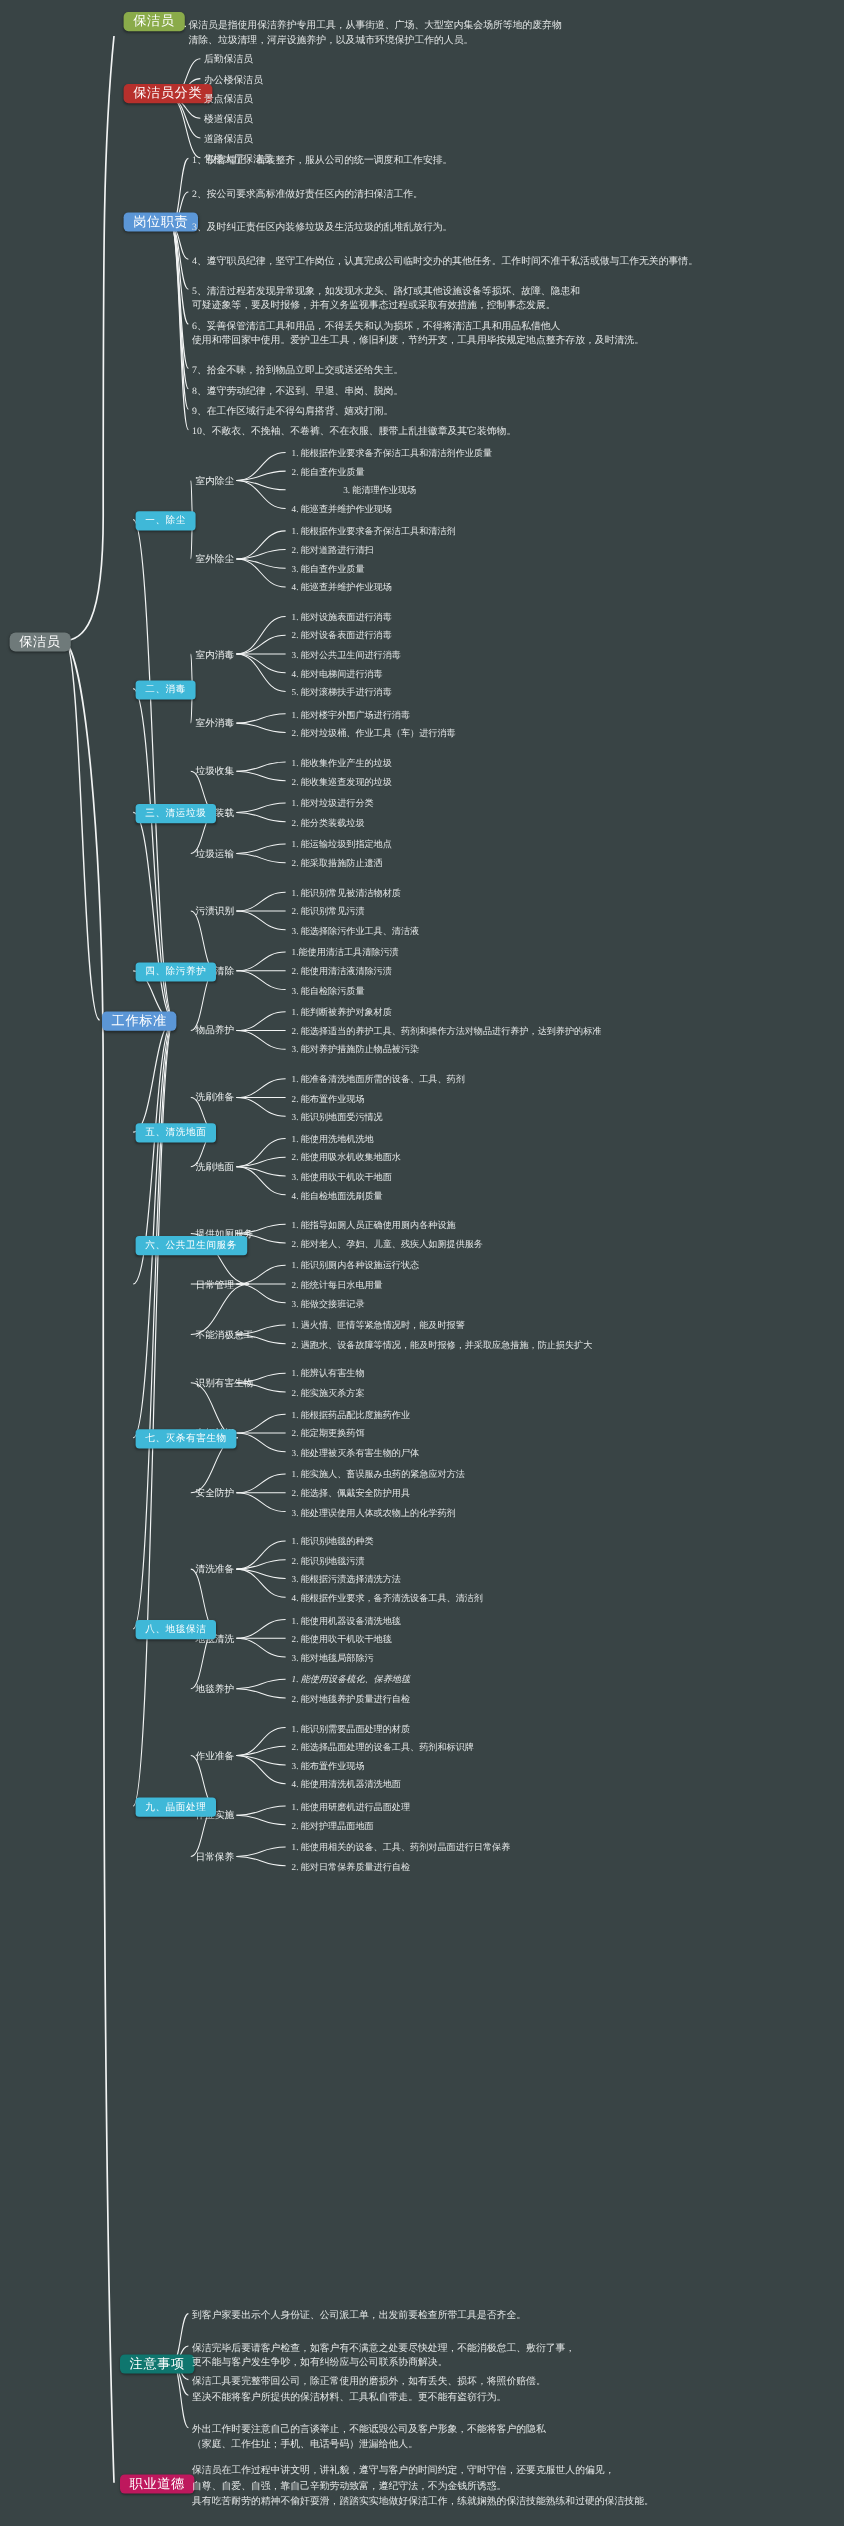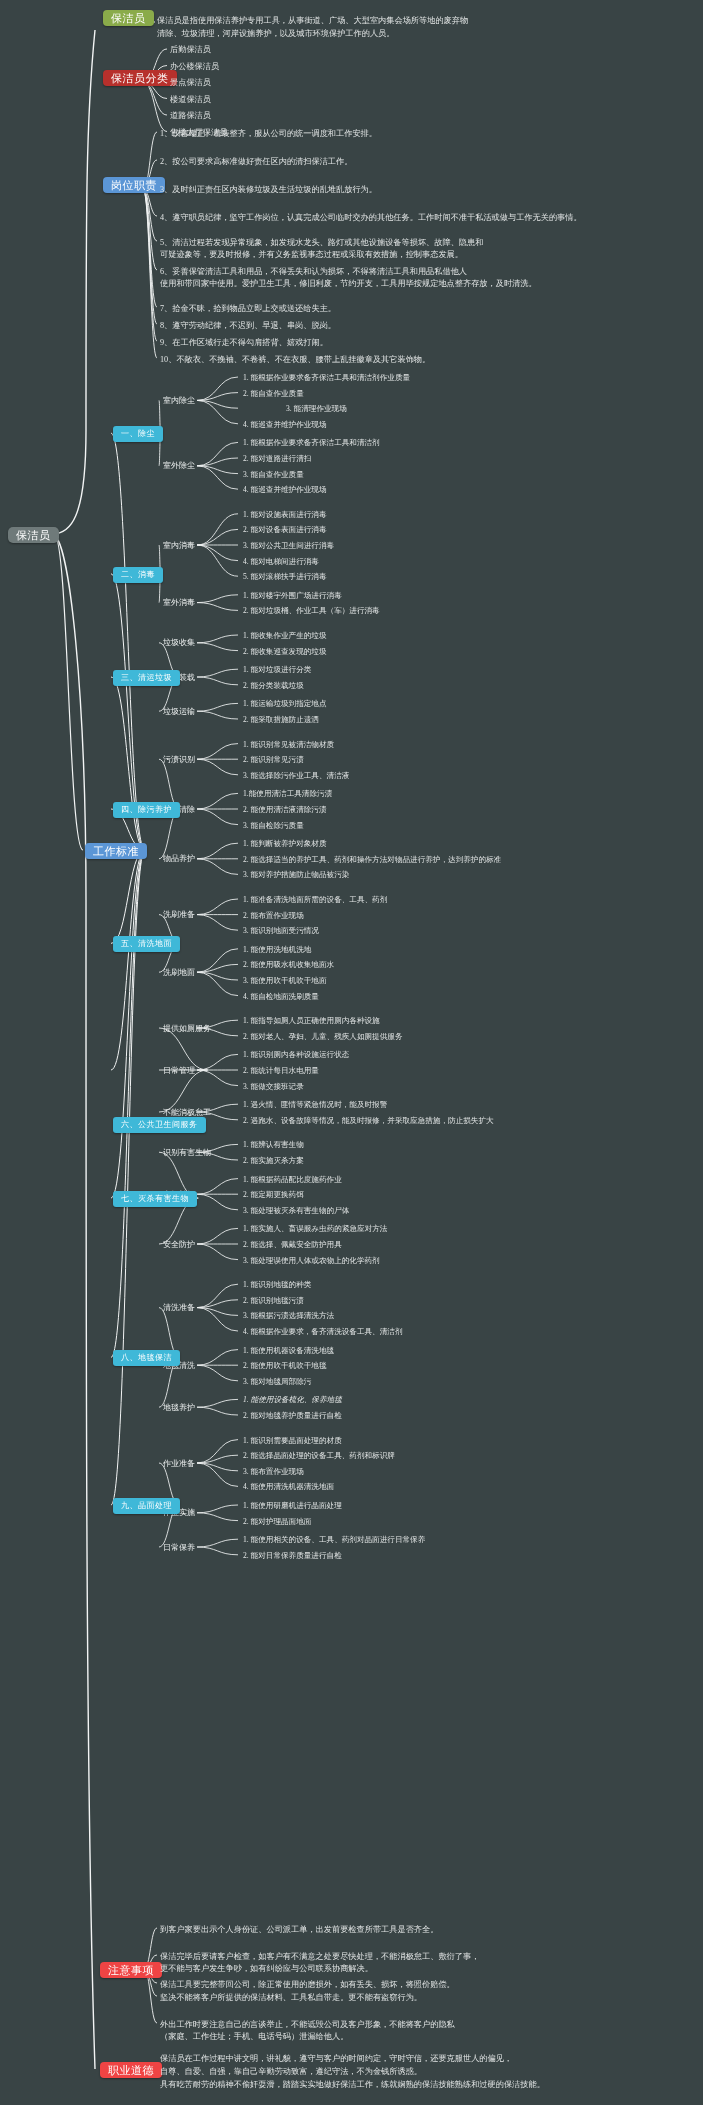--- a/index.html
+++ b/index.html
@@ -23,22 +23,22 @@
     line-height:12px;
     color:#fff;
     text-align:center;
     letter-spacing:.5px;
     box-shadow:0 1px 2px rgba(0,0,0,.35);
   }
   .pill.root{background:#6f7a7a;border-radius:5px;}
   .pill.green{background:#8aab4a;}
   .pill.red{background:#b7302c;}
   .pill.blue{background:#5b96d6;}
-  .pill.orange{background:#ef4444;}
-  .pill.darkred{background:#ef4444;}
+  .pill.orange{background:#0f766e;}
+  .pill.darkred{background:#be185d;}
   .pill.cyan{background:#3fb8d8;border-radius:3px;}
 
   .txt{
     position:absolute;
     font-size:8.2px;
     line-height:11.5px;
     color:#e3e6e6;
     white-space:pre;
   }
   .txt.small{font-size:7.6px;line-height:11px;}
@@ -263,21 +263,21 @@
       <div class="txt small" style="left: 243px; top: 1015.2px;">1. 能指导如厕人员正确使用厕内各种设施</div>
       <div class="txt small" style="left: 243px; top: 1030.8px;">2. 能对老人、孕妇、儿童、残疾人如厕提供服务</div>
       <div class="txt lbl" style="left: 163px; top: 1022.5px;">提供如厕服务</div>
       <div class="txt small" style="left: 243px; top: 1049.4px;">1. 能识别厕内各种设施运行状态</div>
       <div class="txt small" style="left: 243px; top: 1065px;">2. 能统计每日水电用量</div>
       <div class="txt small" style="left: 243px; top: 1080.6px;">3. 能做交接班记录</div>
       <div class="txt lbl" style="left: 163px; top: 1064.5px;">日常管理</div>
       <div class="txt small" style="left: 243px; top: 1099.2px;">1. 遇火情、匪情等紧急情况时，能及时报警</div>
       <div class="txt small" style="left: 243px; top: 1114.8px;">2. 遇跑水、设备故障等情况，能及时报修，并采取应急措施，防止损失扩大</div>
       <div class="txt lbl" style="left: 163px; top: 1106.5px;">不能消极怠工</div>
-      <div class="pill cyan" style="left: 113px; top: 1117px; font-size: 8px;">六、公共卫生间服务</div>
+      <div class="pill cyan" style="left: 113px; top: 1030px; font-size: 8px;">六、公共卫生间服务</div>
       <div class="txt small" style="left: 243px; top: 1139.4px;">1. 能辨认有害生物</div>
       <div class="txt small" style="left: 243px; top: 1155px;">2. 能实施灭杀方案</div>
       <div class="txt lbl" style="left: 163px; top: 1146.7px;">识别有害生物</div>
       <div class="txt small" style="left: 243px; top: 1173.6px;">1. 能根据药品配比度施药作业</div>
       <div class="txt small" style="left: 243px; top: 1189.2px;">2. 能定期更换药饵</div>
       <div class="txt small" style="left: 243px; top: 1204.8px;">3. 能处理被灭杀有害生物的尸体</div>
       <div class="txt lbl" style="left: 163px; top: 1188.7px;">布饵补饵</div>
       <div class="txt small" style="left: 243px; top: 1223.4px;">1. 能实施人、畜误服み虫药的紧急应对方法</div>
       <div class="txt small" style="left: 243px; top: 1239px;">2. 能选择、佩戴安全防护用具</div>
       <div class="txt small" style="left: 243px; top: 1254.6px;">3. 能处理误使用人体或农物上的化学药剂</div>

